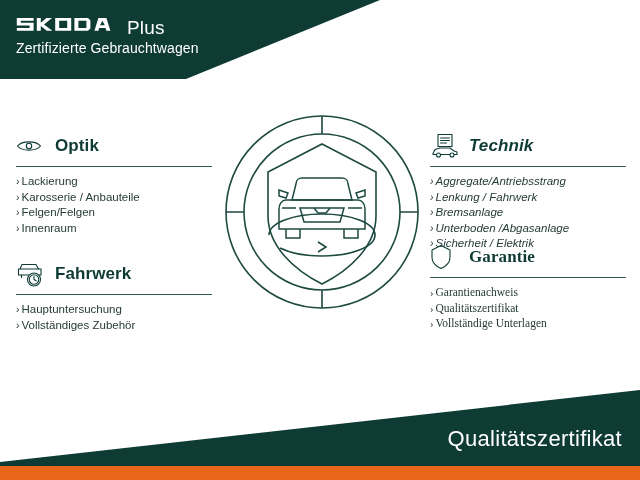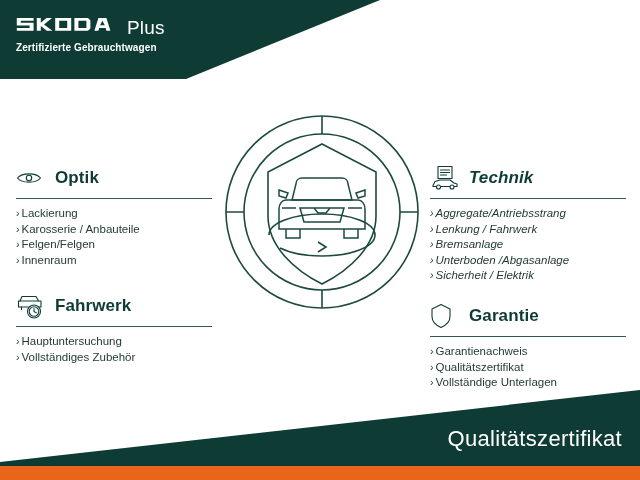--- a/index.html
+++ b/index.html
@@ -43,36 +43,36 @@
   }
   .plus {
     color: #ffffff;
     font-size: 19px;
     line-height: 19px;
     font-weight: 400;
     letter-spacing: 0.2px;
   }
   .brandline2 {
     color: #ffffff;
-    font-size: 10px;
+    font-size: 14px;
     line-height: 16px;
     margin-top: 4px;
     letter-spacing: 0.1px;
-    font-weight: 700;
+    font-weight: 400;
   }
 
   
   .col {
     position: absolute;
     width: 196px;
   }
   .col-left  { left: 16px; }
   .col-right { left: 430px; }
 
-  .section { margin-bottom: 0; margin-top: 32px; }
+  .section { margin-bottom: 0; }
 
   .sec-head {
     display: flex;
     align-items: center;
     gap: 9px;
     height: 30px;
   }
   .sec-icon {
     width: 30px;
     height: 28px;
@@ -249,21 +249,21 @@
       <ul class="items">
         <li><span class="chev">›</span><span>Aggregate/Antriebsstrang</span></li>
         <li><span class="chev">›</span><span>Lenkung / Fahrwerk</span></li>
         <li><span class="chev">›</span><span>Bremsanlage</span></li>
         <li><span class="chev">›</span><span>Unterboden /Abgasanlage</span></li>
         <li><span class="chev">›</span><span>Sicherheit / Elektrik</span></li>
       </ul>
     </div>
   </div>
 
-  <div class="col col-right" style="top:269px;">
+  <div class="col col-right" style="top:242px;font-family:Liberation Serif, serif;">
     <div class="section">
       <div class="sec-head">
         <span class="sec-icon">
           <svg width="22" height="26" viewBox="0 0 44 52" aria-hidden="true">
             <g fill="none" stroke="#0e3b34" stroke-width="2.2" stroke-linejoin="round">
               <path d="M22 3 L40 12 L40 27 C40 38, 31 45, 22 49 C13 45, 4 38, 4 27 L4 12 Z"></path>
             </g>
           </svg>
         </span>
         <span class="sec-title">Garantie</span>

